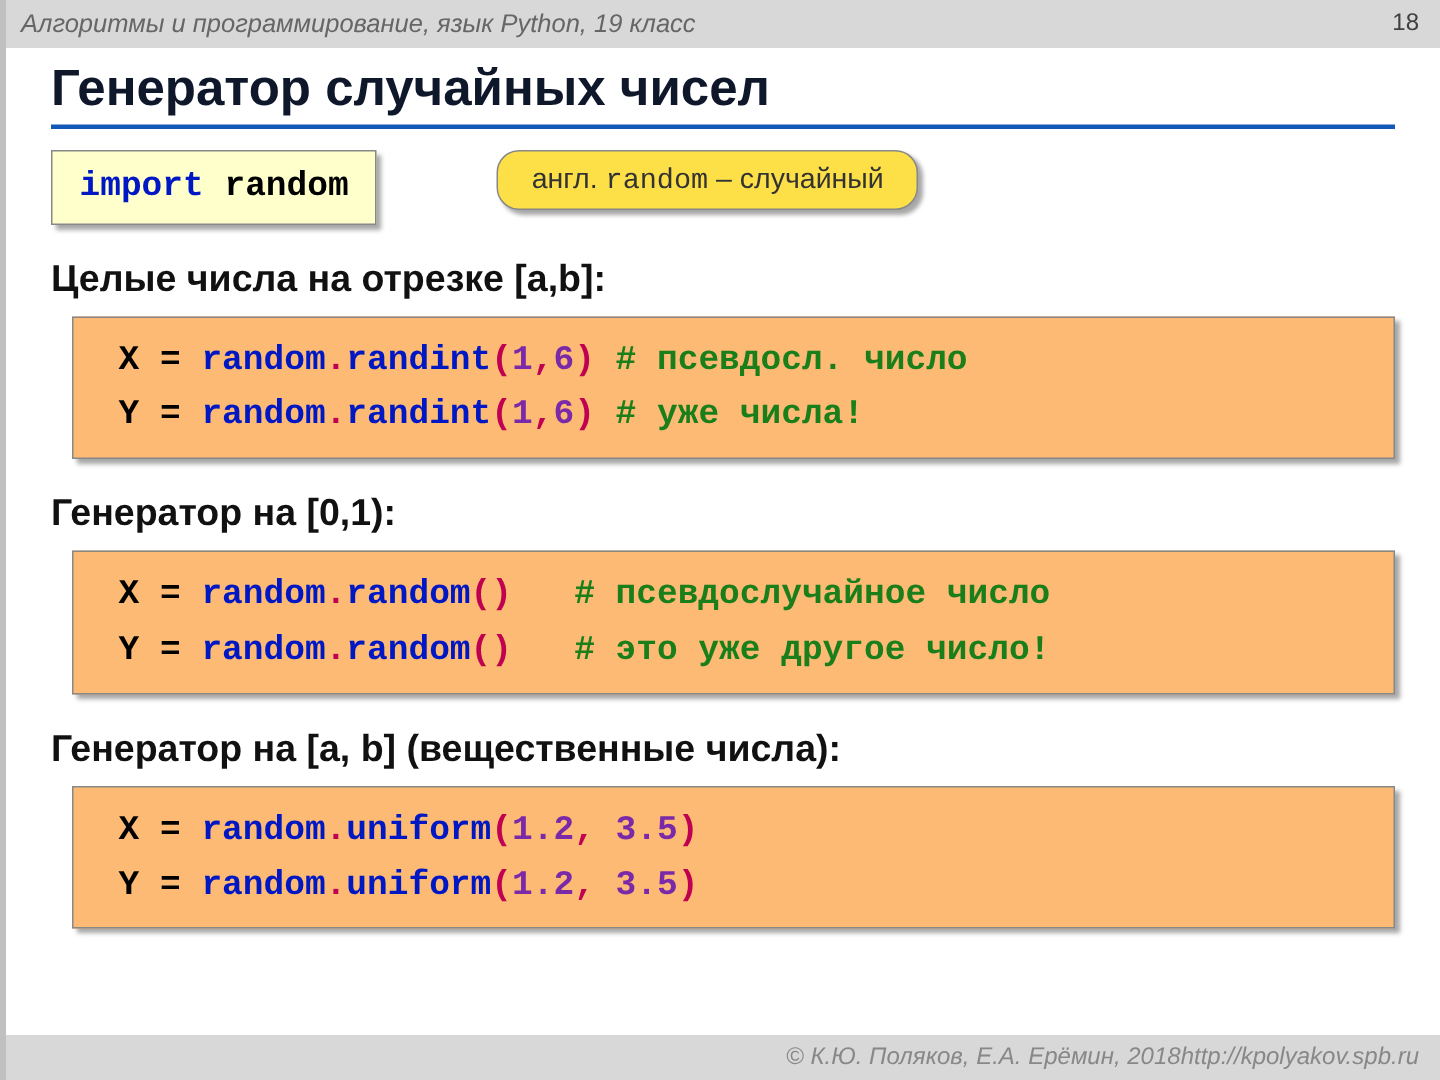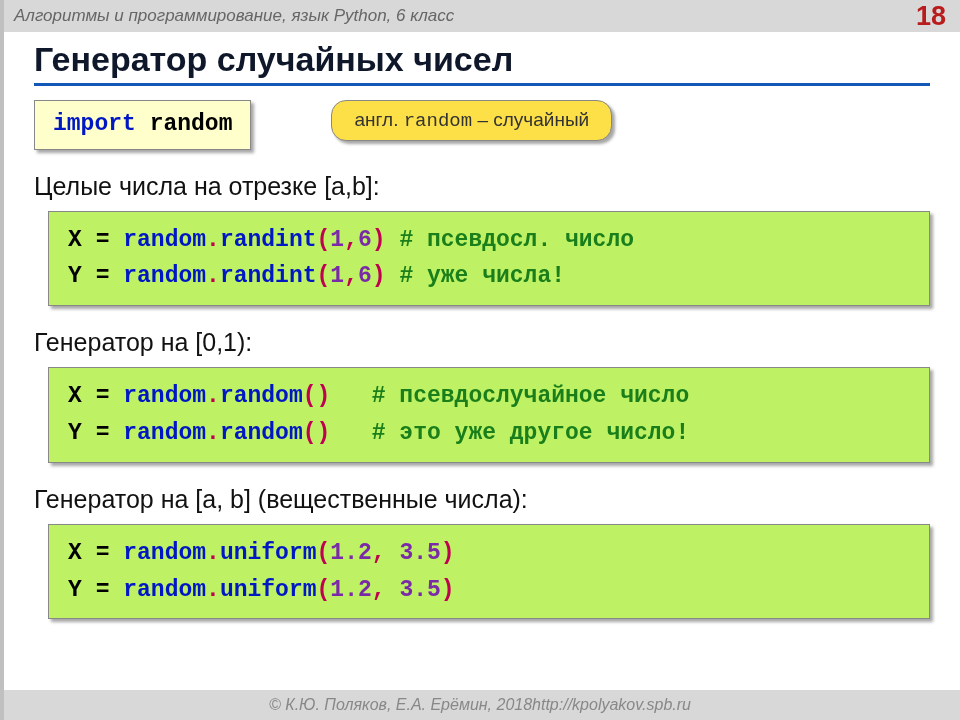--- a/index.html
+++ b/index.html
@@ -8,21 +8,21 @@
     width: 960px; height: 720px; position: relative;
     border-left: 4px solid #c0c0c0;
     display: flex; flex-direction: column;
   }
   .topbar {
     height: 32px; background: #d8d8d8; color: #666;
     font-style: italic; font-size: 17px;
     display: flex; align-items: center; justify-content: space-between;
     padding: 0 14px 0 10px;
   }
-  .page-num { font-weight: bold; color: #b91c1c; font-style: normal; font-size: 27px; }
+  .page-num { font-weight: normal; color: #404040; font-style: normal; font-size: 16px; }
   .body { flex: 1; padding: 8px 30px 0 30px; }
   h1 {
     font-size: 34px; font-weight: bold; color: #0f172a;
     border-bottom: 3px solid #1259b7;
     padding-bottom: 4px; margin-bottom: 14px;
   }
   .row1 { display: flex; gap: 80px; align-items: flex-start; margin-bottom: 22px; text-align: center; }
   .codebox, .notebox {
     border: 1px solid #888;
     box-shadow: 3px 3px 3px rgba(0,0,0,0.35);
@@ -36,52 +36,52 @@
     line-height: 1.55;
   }
   .notebox {
     background: #fde047;
     padding: 8px 22px;
     color: #333;
     font-size: 19px;
     border-radius: 15px;
   }
   .notebox .mono { font-family: "Courier New", monospace; }
-  .subhead { font-size: 25px; color: #111; margin: 8px 0 10px 0; }
+  .subhead { font-size: 25px; color: #111; margin: 8px 0 10px 0; font-weight: bold; }
   .codeblock {
-    background: #bef264;
+    background: #fdba74;
     border: 1px solid #888;
     box-shadow: 3px 3px 3px rgba(0,0,0,0.35);
     font-family: "Courier New", monospace;
     font-weight: bold;
     font-size: 23px;
-    padding: 10px 19px;
+    padding: 10px 30px;
     line-height: 1.6;
     margin: 0 0 22px 14px;
   }
   .kw { color: #0018c4; }
   .op { color: #000; }
   .num { color: #7a2aa8; }
   .punc { color: #c00050; }
   .cmt { color: #1a7f1a; }
   .footer {
     height: 30px; background: #d8d8d8; color: #888;
     font-style: italic; font-size: 16px;
-    display: flex; align-items: center; justify-content: center;
+    display: flex; align-items: center; justify-content: flex-end;
     padding: 0 14px 0 10px;
   }
   .import-box { padding: 6px 18px; }
 </style>
 </head>
 <body>
 
 <div class="slide">
 
   <div class="topbar">
-    <span>Алгоритмы и программирование, язык Python, 6 класс</span>
+    <span>Алгоритмы и программирование, язык Python, 19 класс</span>
     <span class="page-num">18</span>
   </div>
 
   <div class="body">
     <h1>Генератор случайных чисел</h1>
 
     <div class="row1">
       <div class="codebox import-box">
         <span class="kw">import</span><span> </span><span class="op">random</span>
       </div>

